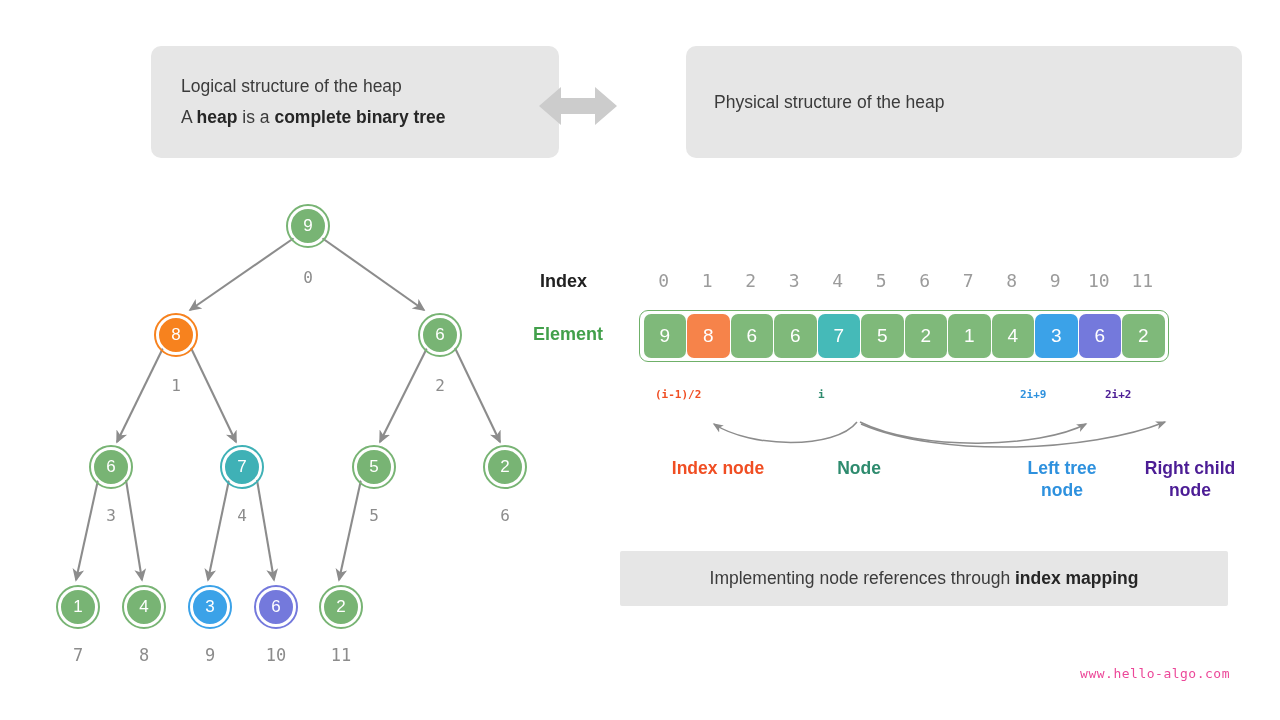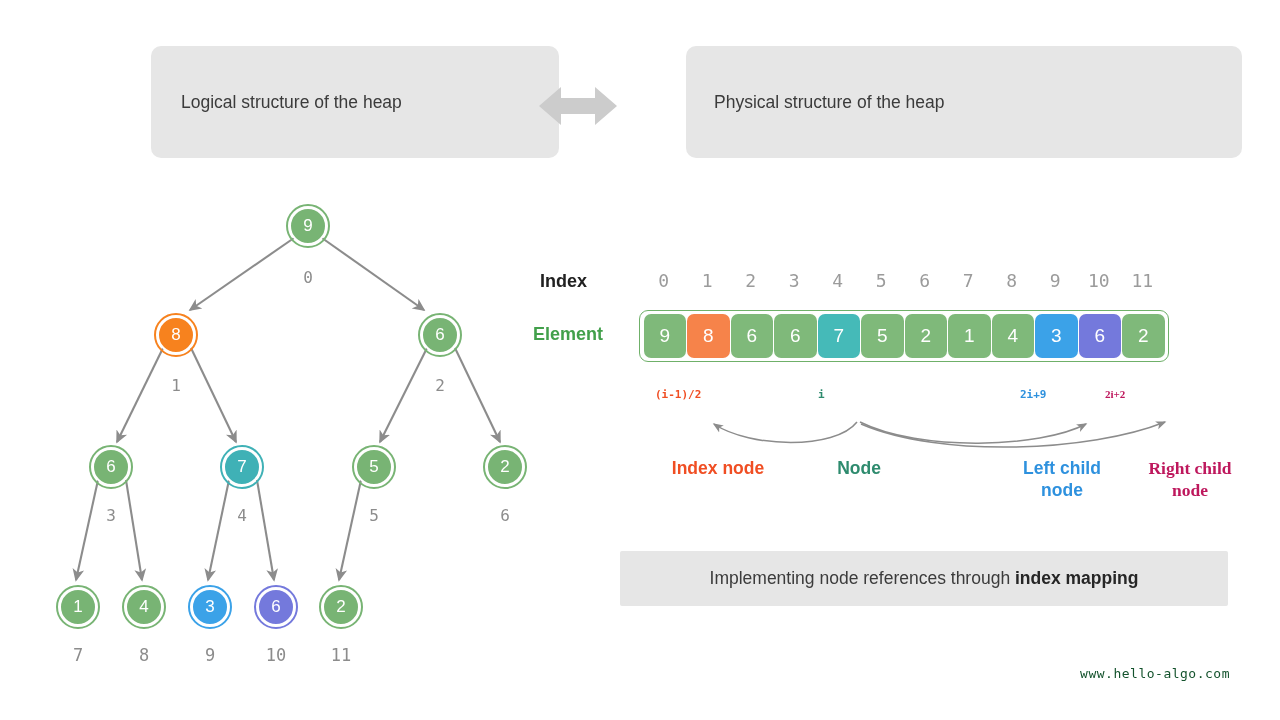--- a/index.html
+++ b/index.html
@@ -157,43 +157,44 @@
   .role {
     position: absolute;
     font-size: 17.5px;
     font-weight: bold;
     text-align: center;
     line-height: 1.25;
   }
   .c-parent { color: #f04e23; }
   .c-node   { color: #2e8b6e; }
   .c-left   { color: #2e91de; }
-  .c-right  { color: #be185d; font-family: Liberation Serif, serif; }
+  .c-right  { color: #4c1d95; }
 
   #curve-svg { position: absolute; left: 620px; top: 400px; width: 620px; height: 70px; }
 
   
   #watermark {
     position: absolute;
     left: 1040px; top: 666px;
     width: 190px;
     text-align: right;
     font-family: "DejaVu Sans Mono", monospace;
     font-size: 13px;
-    color: #14532d;
+    color: #ec4899;
     letter-spacing: 0.5px;
   }
 </style>
 </head>
 <body>
 
 <div class="stage">
 
   <div class="callout" id="callout-left">
     <div class="line">Logical structure of the heap</div>
+    <div class="line"><span>A </span><b>heap</b><span> is a </span><b>complete binary tree</b></div>
   </div>
 
   <svg id="double-arrow" viewBox="0 0 78 48">
     <polygon points="0,24 22,5 22,16 56,16 56,5 78,24 56,43 56,32 22,32 22,43" fill="#cccccc"></polygon>
   </svg>
 
   <div class="callout" id="callout-right">
     <div class="line">Physical structure of the heap</div>
   </div>
 
@@ -329,21 +330,21 @@
     </g>
   </svg>
 
   <div class="role c-parent" style="left:652px; top:458px; width:132px;">
     <div>Index node</div>
   </div>
   <div class="role c-node" style="left:818px; top:458px; width:82px;">
     <div>Node</div>
   </div>
   <div class="role c-left" style="left:1000px; top:458px; width:124px;">
-    <div>Left child</div>
+    <div>Left tree</div>
     <div>node</div>
   </div>
   <div class="role c-right" style="left:1125px; top:458px; width:130px;text-align:center;">
     <div>Right child</div>
     <div>node</div>
   </div>
 
   <div id="callout-bottom">
     <div class="line"><span>Implementing node references through </span><b>index mapping</b></div>
   </div>

